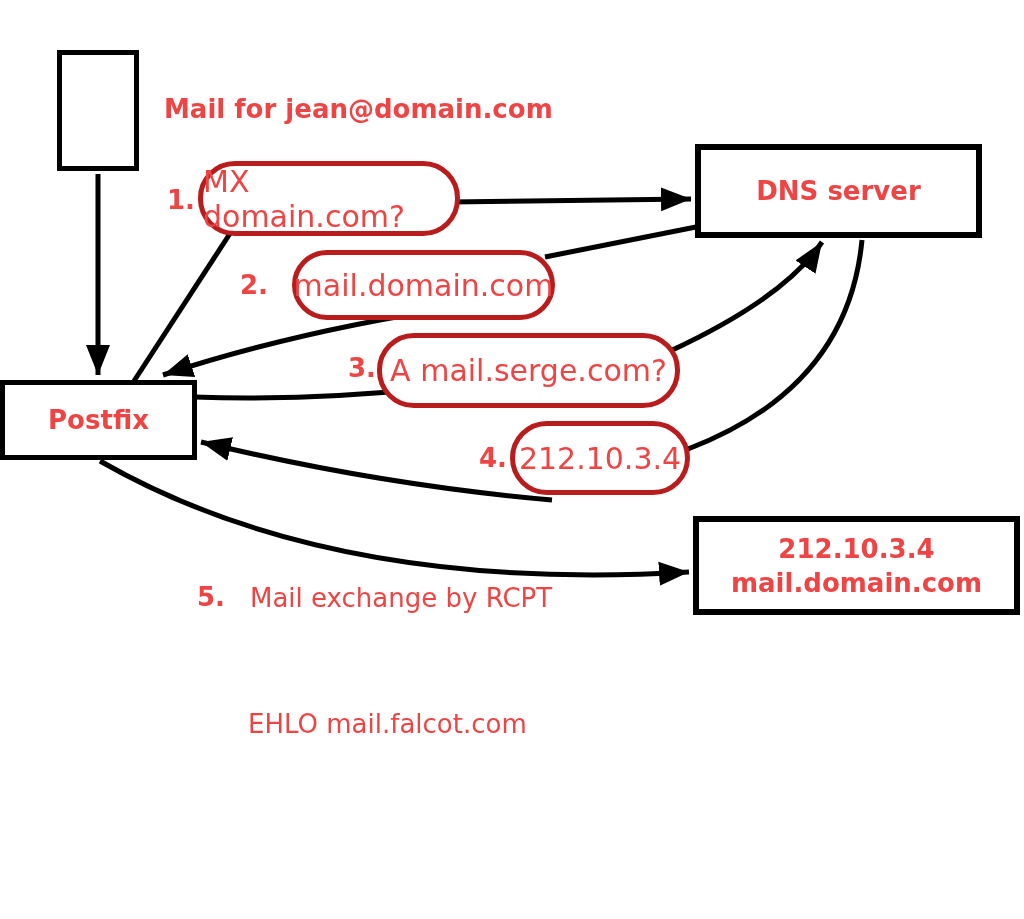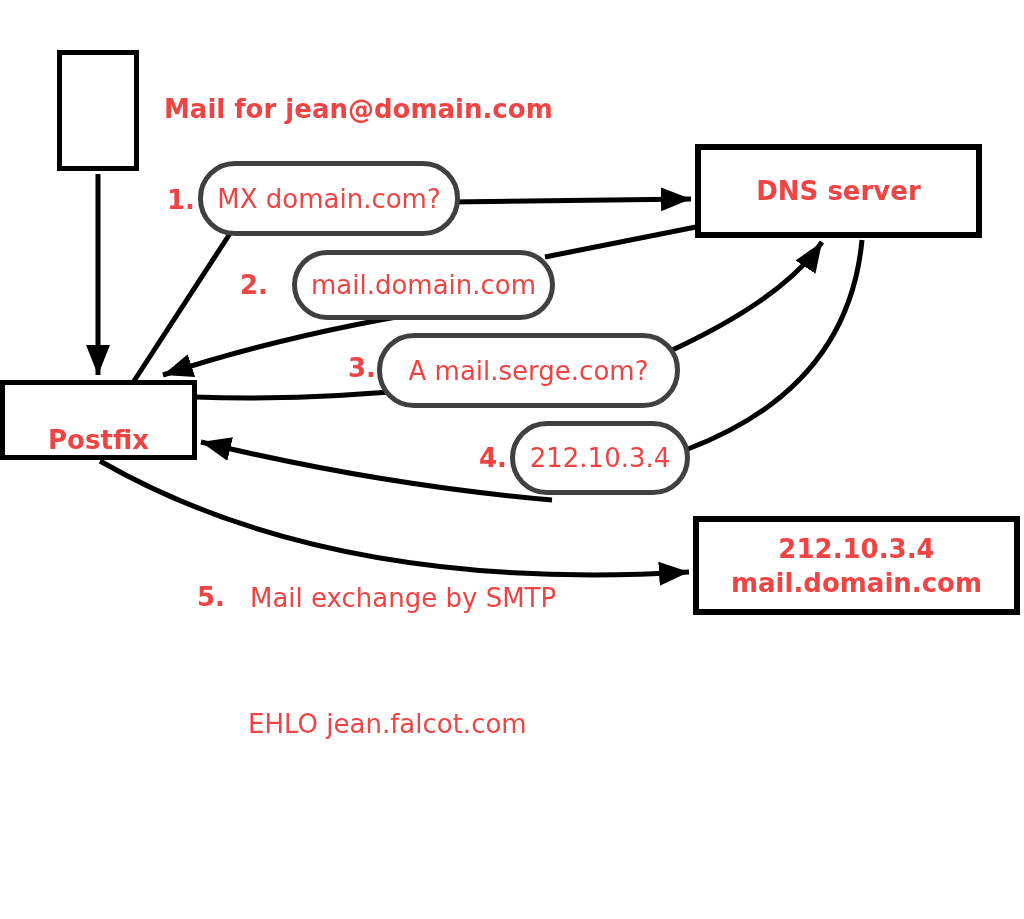--- a/index.html
+++ b/index.html
@@ -36,43 +36,42 @@
   }
   .rect-node { border-width: 6px; }
   .mail-doc {
     left: 57px; top: 2px; width: 82px; height: 121px;
     border-width: 5px;
   }
   .postfix-box {
     left: 0px; top: 332px; width: 197px; height: 80px;
     border-width: 5px;
     font-weight: 600;
-    align-items: flex-end;
   }
   .dns-box {
     left: 695px; top: 96px; width: 287px; height: 94px;
     font-weight: 600;
   }
   .mailserver-box {
     left: 693px; top: 468px; width: 327px; height: 99px;
     flex-direction: column;
     line-height: 34px;
     font-weight: 600;
   }
   .bubble {
     position: absolute;
     box-sizing: border-box;
     background: #ffffff;
-    border: 5px solid #404040;
+    border: 5px solid #b91c1c;
     border-radius: 37px;
     display: flex;
     align-items: center;
     justify-content: center;
     z-index: 1;
-    font-size: 26px;
+    font-size: 30px;
   }
   .bubble-1 { left: 198px; top: 113px; width: 262px; height: 75px; }
   .bubble-2 { left: 292px; top: 202px; width: 263px; height: 70px; }
   .bubble-3 { left: 377px; top: 285px; width: 303px; height: 75px; }
   .bubble-4 { left: 510px; top: 373px; width: 180px; height: 74px; }
   .step-num {
     position: absolute;
     width: 44px;
     text-align: right;
     font-size: 26px;
@@ -166,24 +165,24 @@
   <div class="bubble bubble-3">
     <span>A mail.serge.com?</span>
   </div>
 
   <div class="step-num num-4">4.</div>
   <div class="bubble bubble-4">
     <span>212.10.3.4</span>
   </div>
 
   <div class="step-num num-5">5.</div>
-  <div class="step5-label">Mail exchange by SMTP</div>
+  <div class="step5-label">Mail exchange by RCPT</div>
 
   <div class="smtp-block">
-    <div class="smtp-line">EHLO jean.falcot.com</div>
+    <div class="smtp-line">EHLO mail.falcot.com</div>
     
     
     
     
     
     
     
   </div>
 
 </div>

